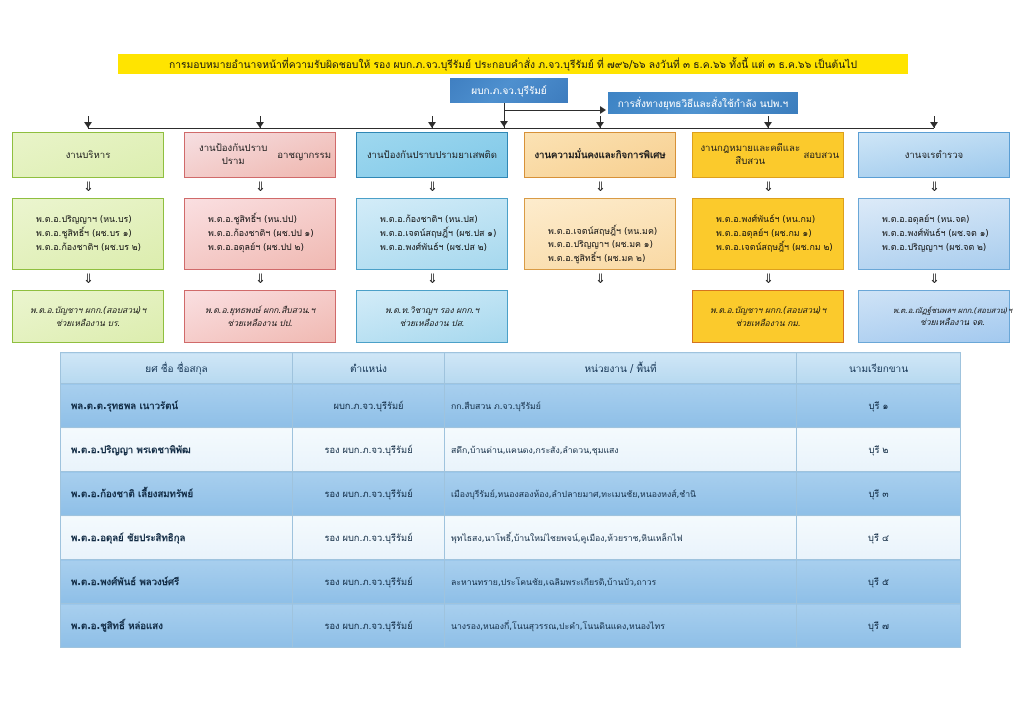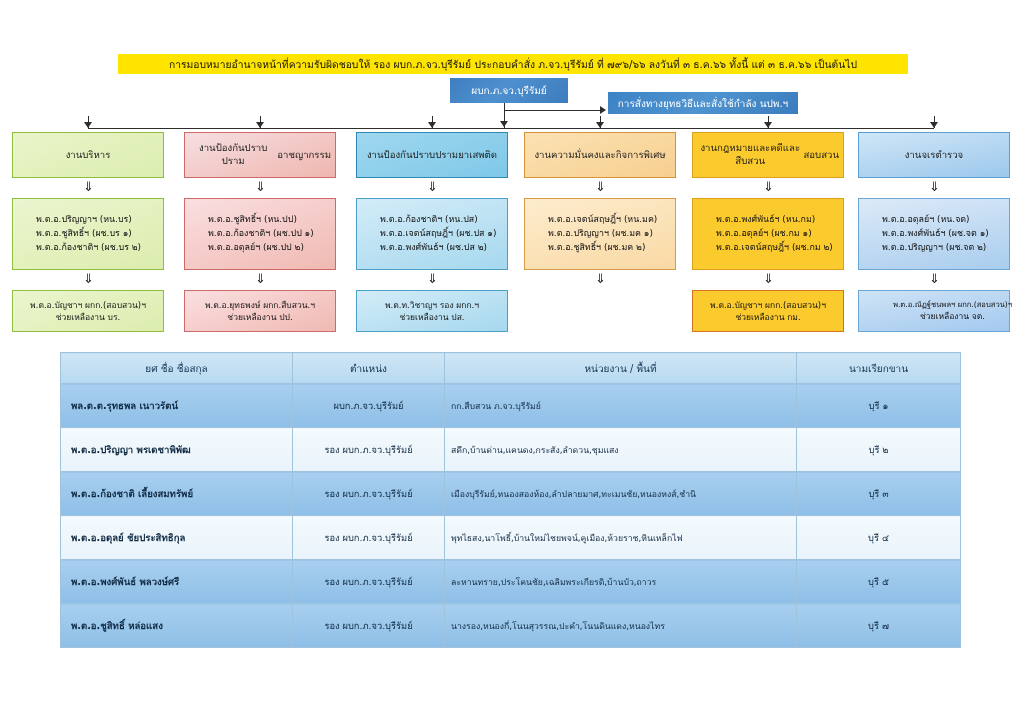--- a/index.html
+++ b/index.html
@@ -44,36 +44,36 @@
     text-align:center;font-size:9.6px;line-height:1.35;
     padding:2px 4px;color:#1b1b1b;
   }
   .names{
     margin-top:20px;height:72px;box-sizing:border-box;
     display:flex;flex-direction:column;justify-content:center;
     padding:3px 23px;font-size:8.9px;line-height:1.55;color:#111;
   }
   .names div{white-space:nowrap;}
   .assist{
-    margin-top:20px;height:42px;box-sizing:border-box;
+    margin-top:20px;height:53px;box-sizing:border-box;
     display:flex;flex-direction:column;align-items:center;justify-content:center;
-    text-align:center;font-size:8.5px;line-height:1.45;color:#111;padding:2px 3px;
+    text-align:center;font-size:8.5px;line-height:1.45;color:#111;padding:2px 3px;font-style:italic;
   }
   .assist div{white-space:nowrap;}
 
   
   .t-green  {background:linear-gradient(160deg,#e9f4c9 0%,#dceeb0 100%);border:1.3px solid #8fbf3f;}
   .t-green2 {background:linear-gradient(160deg,#ebf5cf 0%,#dcedae 100%);border:1.3px solid #8fbf3f;}
   .t-pink   {background:linear-gradient(160deg,#f6dfe2 0%,#efb6ae 100%);border:1.3px solid #d06a6a;}
   .t-pink2  {background:linear-gradient(160deg,#fadfe1 0%,#f0b9b2 100%);border:1.3px solid #d06a6a;}
   .t-blue   {background:linear-gradient(160deg,#9fd8ef 0%,#7fc8e8 100%);border:1.3px solid #2f87b5;}
   .t-blue2  {background:linear-gradient(165deg,#d3ecf8 0%,#a6d8ee 100%);border:1.3px solid #4ba0c8;}
-  .t-orange {background:linear-gradient(160deg,#fbe2b4 0%,#f7cf8f 100%);border:1.3px solid #d79138;}
+  .t-orange {background:linear-gradient(160deg,#fbe2b4 0%,#f7cf8f 100%);border:1.3px solid #d79138;font-weight:bold;}
   .t-orange2{background:linear-gradient(165deg,#fdeccd 0%,#f9d9a4 100%);border:1.3px solid #dda css;}
-  .t-orange2{background:linear-gradient(165deg,#fdeccd 0%,#f9d9a4 100%);border:1.3px solid #d99b45;}
+  .t-orange2{background:linear-gradient(165deg,#fdeccd 0%,#f9d9a4 100%);border:1.3px solid #d99b45;justify-content:flex-end;}
   .t-yellow {background:#fbca2c;border:1.3px solid #dda01c;}
   .t-yellow2{background:#fbca2c;border:1.3px solid #d4741f;}
   .t-lblue  {background:linear-gradient(170deg,#cfe6f7 0%,#9cc8ec 100%);border:1.3px solid #5a9ed4;}
   .t-lblue2 {background:linear-gradient(170deg,#dceaf8 0%,#a9cdee 100%);border:1.3px solid #6aa7d7;}
   .t-lblue3 {background:linear-gradient(170deg,#cfe3f6 0%,#a3c9ef 100%);border:1.3px solid #6aa7d7;padding-left:40px;}
 
   
   .vline{position:absolute;width:1.1px;background:#2d2d2d;}
   .hline{position:absolute;height:1.1px;background:#2d2d2d;}
   .arrow-dn{

